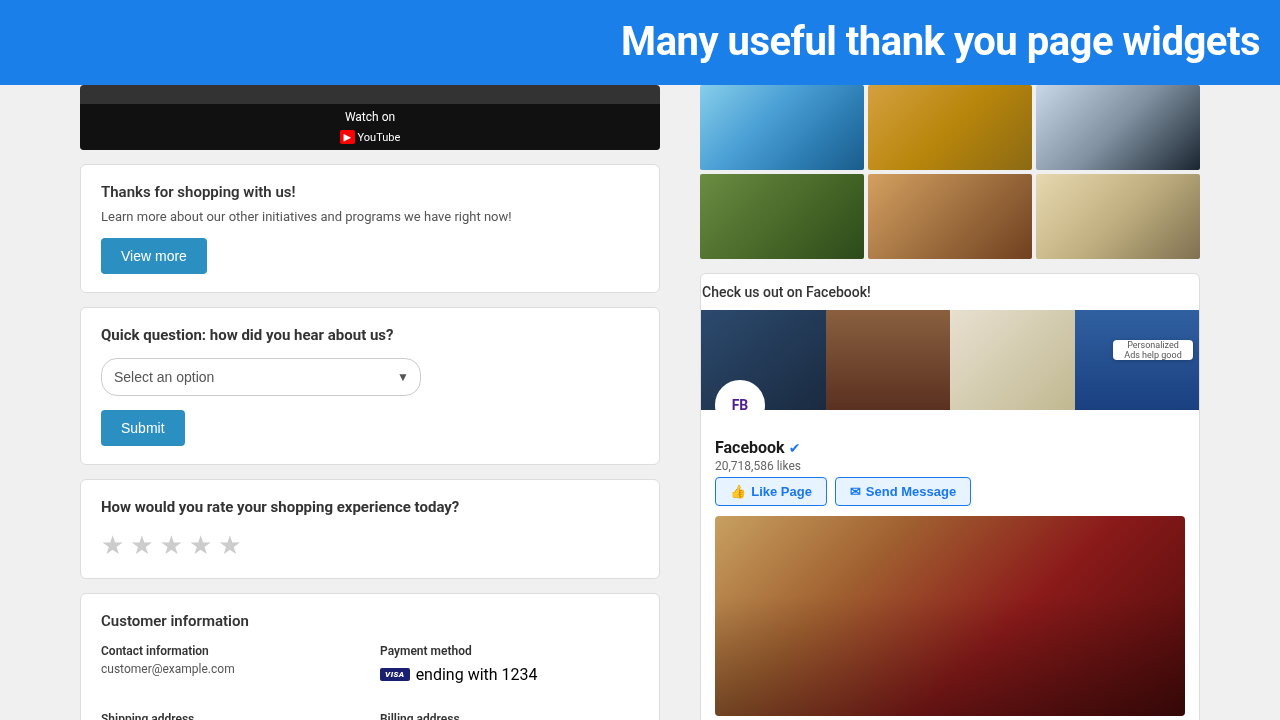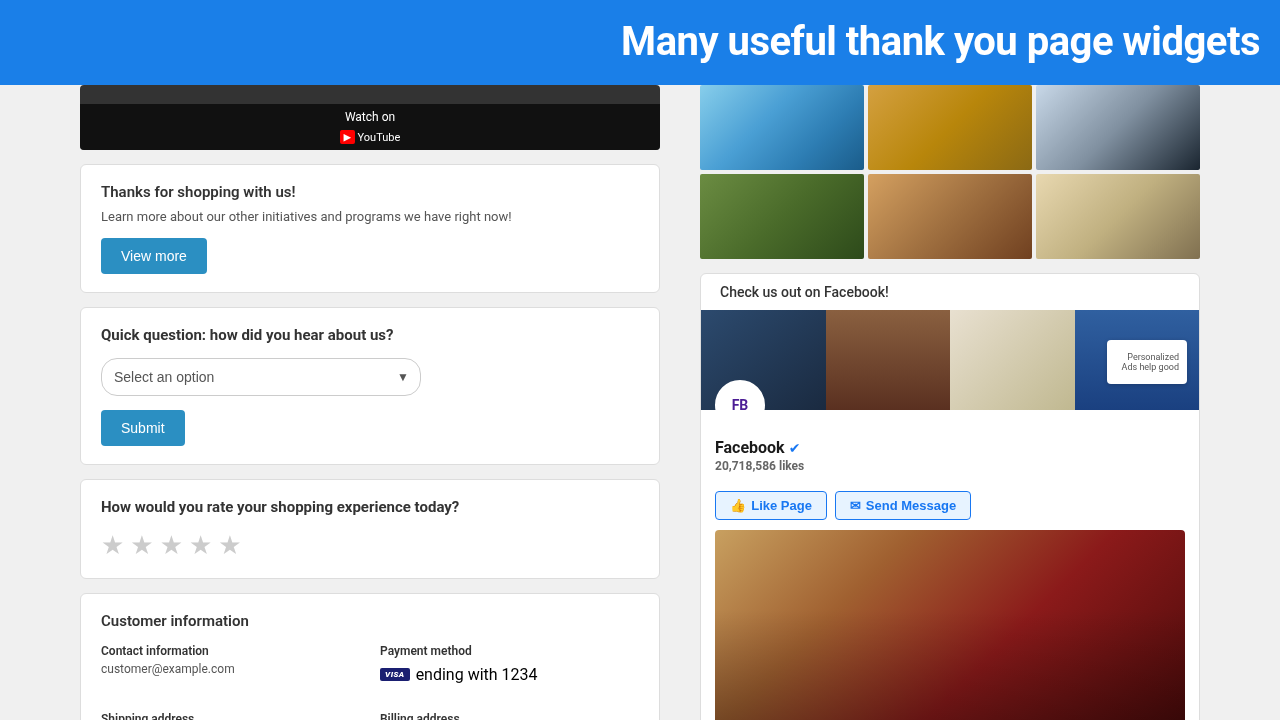--- a/index.html
+++ b/index.html
@@ -240,21 +240,21 @@
     .photo-cell.deer { background: linear-gradient(135deg, #e8d8b0 0%, #c0b080 50%, #807050 100%); }
 
     
     .facebook-widget {
       background: white;
       border: 1px solid #ddd;
       border-radius: 6px;
       overflow: hidden;
     }
     .fb-header {
-      padding: 10px 19px;
+      padding: 10px 1px;
       font-size: 14px;
       color: #333;
       font-weight: 500;
     }
     .fb-page-preview {
       position: relative;
       height: 100px;
       background: linear-gradient(135deg, #1a1a2e 0%, #16213e 50%, #2d4a6e 100%);
       overflow: hidden;
     }
@@ -314,22 +314,21 @@
       font-weight: 700;
       color: #1a1a1a;
     }
     .fb-verified {
       color: #1877f2;
       font-size: 14px;
     }
     .fb-likes {
       font-size: 12px;
       color: #666;
-      margin-bottom: 18px;
-      font-weight: bold;
+      margin-bottom: 4px;
     }
     .fb-action-buttons {
       display: flex;
       gap: 8px;
     }
     .fb-like-btn {
       display: flex;
       align-items: center;
       gap: 5px;
       background: #e7f3ff;
@@ -367,29 +366,29 @@
     .fb-photo-overlay {
       position: absolute;
       inset: 0;
       background: linear-gradient(to bottom, transparent 40%, rgba(0,0,0,0.3) 100%);
     }
 
     
     .fb-ads-hint {
       position: absolute;
       top: 30px;
-      right: 12px;
+      right: 6px;
       background: white;
       border-radius: 4px;
-      padding: 12px 8px;
+      padding: 0 8px;
       font-size: 9px;
       color: #555;
       box-shadow: 0 1px 4px rgba(0,0,0,0.2);
       max-width: 80px;
-      text-align: right;
+      text-align: center;
     }
   </style>
 </head>
 <body>
 
 <div class="page-header">
   <h1>Many useful thank you page widgets</h1>
 </div>
 
 <div class="main-container">

